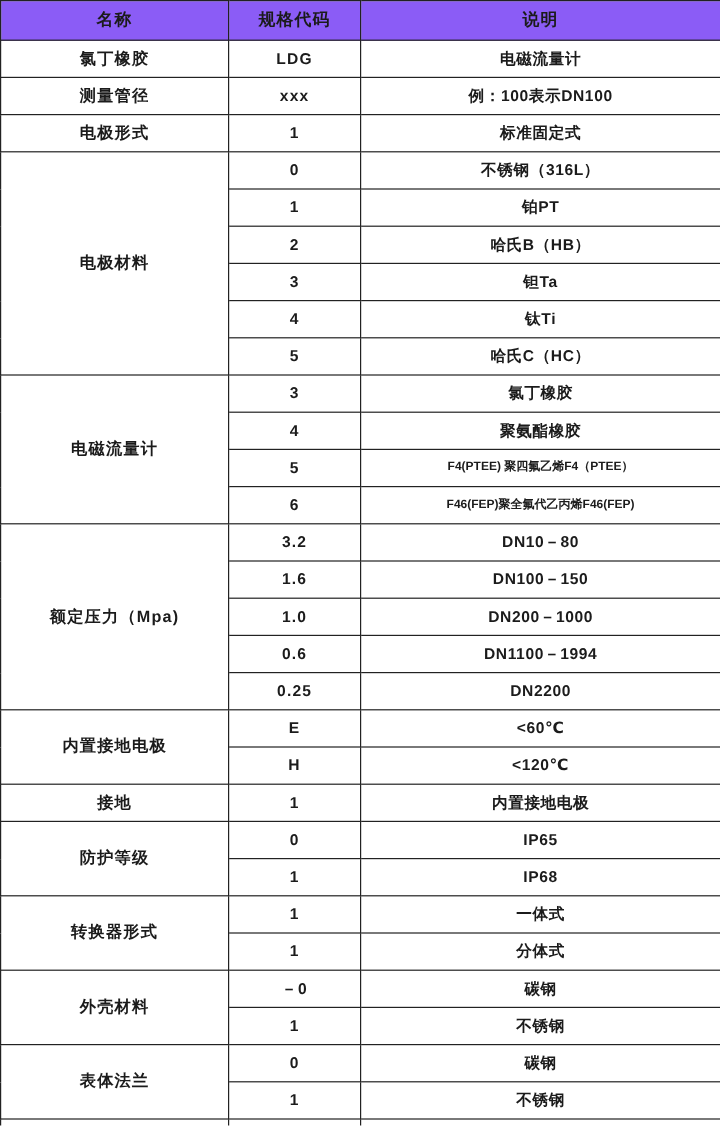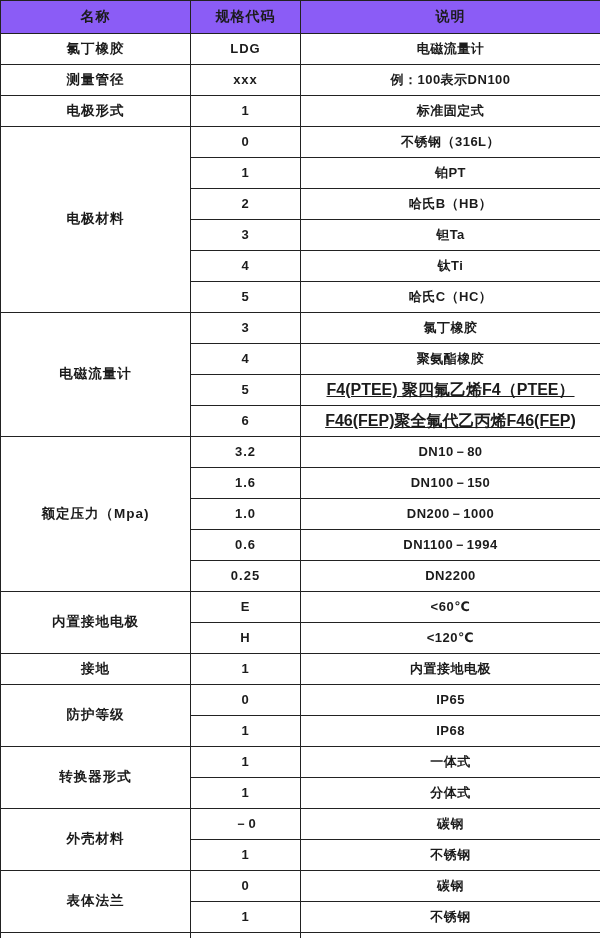--- a/index.html
+++ b/index.html
@@ -49,23 +49,22 @@
   }
   td.code-cell {
     font-size: 13px;
     letter-spacing: 1px;
     margin-top: 42px;
   }
   td.desc-cell {
     font-size: 13px;
   }
   td.desc-small {
-    font-size: 16px;
+    font-size: 10px;
     letter-spacing: 0;
-    text-decoration: underline;
   }
 </style>
 </head>
 <body>
 
 <table class="spec-table">
   <colgroup>
     <col class="c-name">
     <col class="c-code">
     <col class="c-desc">

